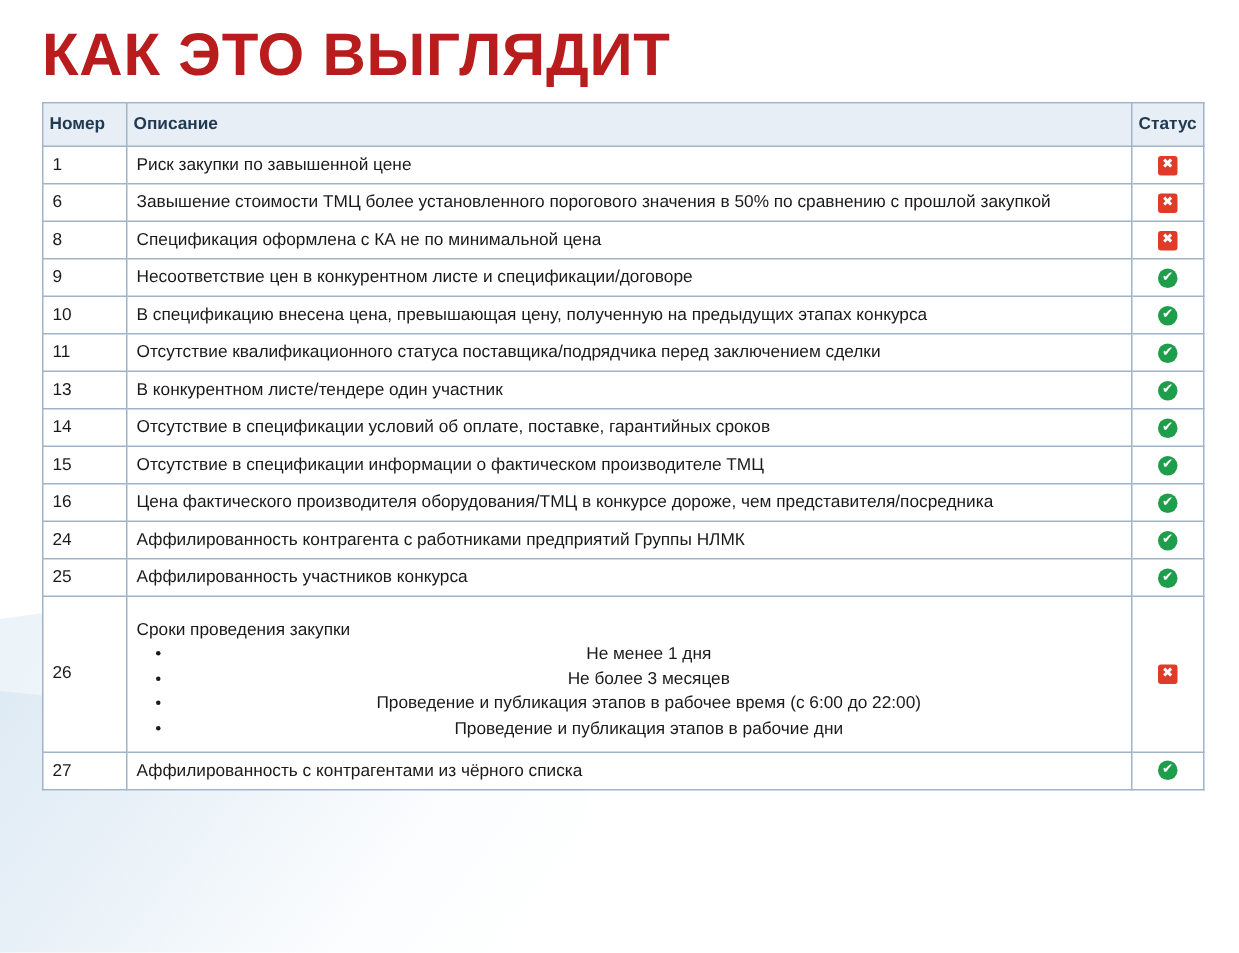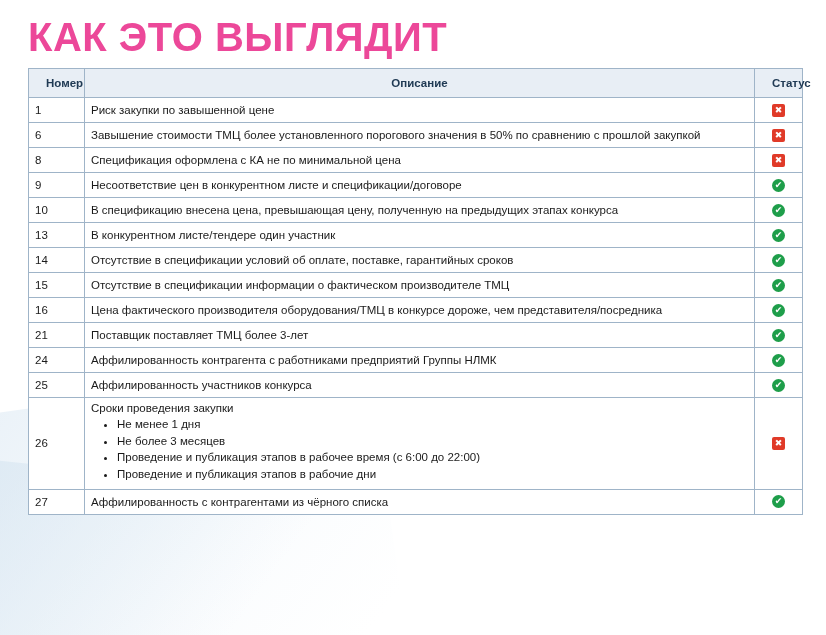--- a/index.html
+++ b/index.html
@@ -38,43 +38,43 @@
     z-index: 0;
   }
   .slide {
     position: relative;
     z-index: 1;
     padding: 0;
   }
   .slide-title {
     font-size: 40px;
     font-weight: bold;
-    color: #ec4899;
+    color: #b91c1c;
     letter-spacing: 0.5px;
     margin: 16px 0 10px 28px;
     line-height: 1.05;
     font-family: "Liberation Sans", sans-serif;
   }
   .table-wrap {
     margin: 0 24px 0 28px;
   }
   table.main {
     border-collapse: collapse;
     width: 774px;
     table-layout: fixed;
     background: #ffffff;
   }
   table.main th {
     background: #e8eef5;
     border: 1px solid #9fb4c8;
     font-size: 11.5px;
     font-weight: bold;
     color: #203a54;
-    padding: 5px 17px;
-    text-align: center;
+    padding: 5px 4px;
+    text-align: left;
     height: 18px;
   }
   table.main td {
     border: 1px solid #9fb4c8;
     font-size: 11.5px;
     color: #1a1a1a;
     padding: 4px 6px;
     vertical-align: middle;
     background: #ffffff;
     height: 16px;
@@ -114,25 +114,26 @@
   .badge.bad {
     background: #e03a28;
     border-radius: 2px;
     font-size: 9px;
   }
   td.tall {
     height: 74px;
     vertical-align: middle;
   }
   .sub-title {
-    margin: 0 0 2px 0;
+    margin: 12px 0 2px 0;
   }
   ul.sublist {
     margin: 2px 0 2px 0;
     padding-left: 26px;
+    text-align: center;
   }
   ul.sublist li {
     font-size: 11.5px;
     line-height: 1.45;
     list-style-type: disc;
   }
   .num-mid {
     vertical-align: middle;
   }
 </style>
@@ -179,42 +180,42 @@
             <td class="num">9</td>
             <td class="desc">Несоответствие цен в конкурентном листе и спецификации/договоре</td>
             <td class="status"><span class="badge ok">✔</span></td>
           </tr>
           <tr>
             <td class="num">10</td>
             <td class="desc">В спецификацию внесена цена, превышающая цену, полученную на предыдущих этапах конкурса</td>
             <td class="status"><span class="badge ok">✔</span></td>
           </tr>
           <tr>
+            <td class="num">11</td>
+            <td class="desc">Отсутствие квалификационного статуса поставщика/подрядчика перед заключением сделки</td>
+            <td class="status"><span class="badge ok">✔</span></td>
+          </tr>
+          <tr>
             <td class="num">13</td>
             <td class="desc">В конкурентном листе/тендере один участник</td>
             <td class="status"><span class="badge ok">✔</span></td>
           </tr>
           <tr>
             <td class="num">14</td>
             <td class="desc">Отсутствие в спецификации условий об оплате, поставке, гарантийных сроков</td>
             <td class="status"><span class="badge ok">✔</span></td>
           </tr>
           <tr>
             <td class="num">15</td>
             <td class="desc">Отсутствие в спецификации информации о фактическом производителе ТМЦ</td>
             <td class="status"><span class="badge ok">✔</span></td>
           </tr>
           <tr>
             <td class="num">16</td>
             <td class="desc">Цена фактического производителя оборудования/ТМЦ в конкурсе дороже, чем представителя/посредника</td>
-            <td class="status"><span class="badge ok">✔</span></td>
-          </tr>
-          <tr>
-            <td class="num">21</td>
-            <td class="desc">Поставщик поставляет ТМЦ более 3-лет</td>
             <td class="status"><span class="badge ok">✔</span></td>
           </tr>
           <tr>
             <td class="num">24</td>
             <td class="desc">Аффилированность контрагента с работниками предприятий Группы НЛМК</td>
             <td class="status"><span class="badge ok">✔</span></td>
           </tr>
           <tr>
             <td class="num">25</td>
             <td class="desc">Аффилированность участников конкурса</td>

